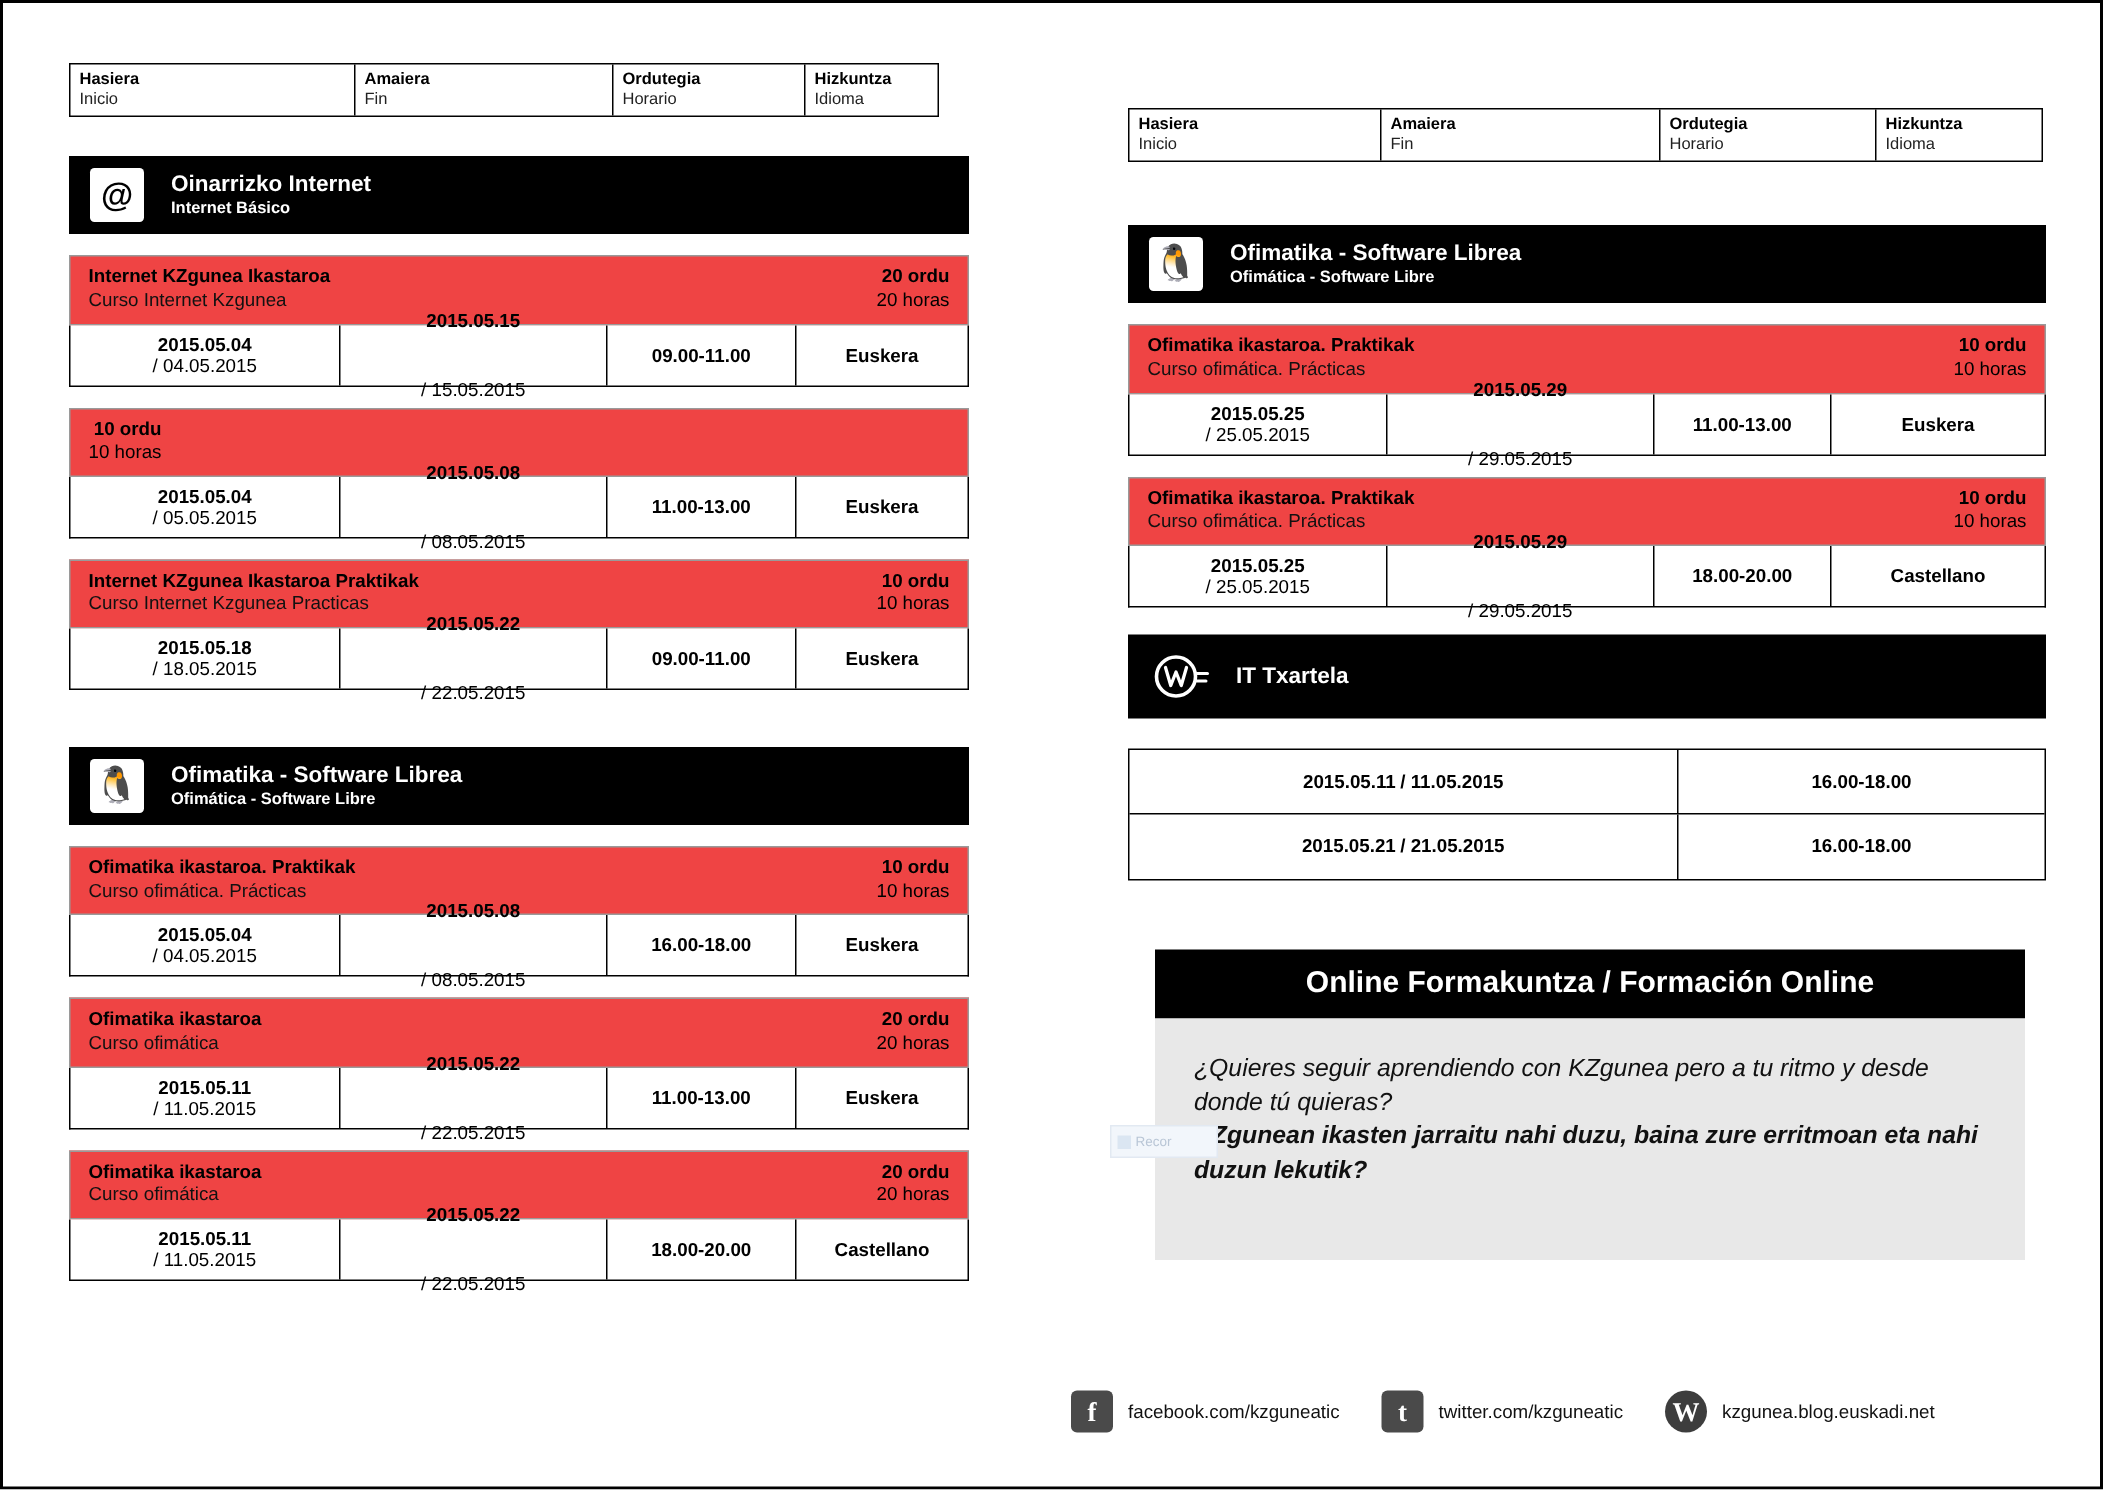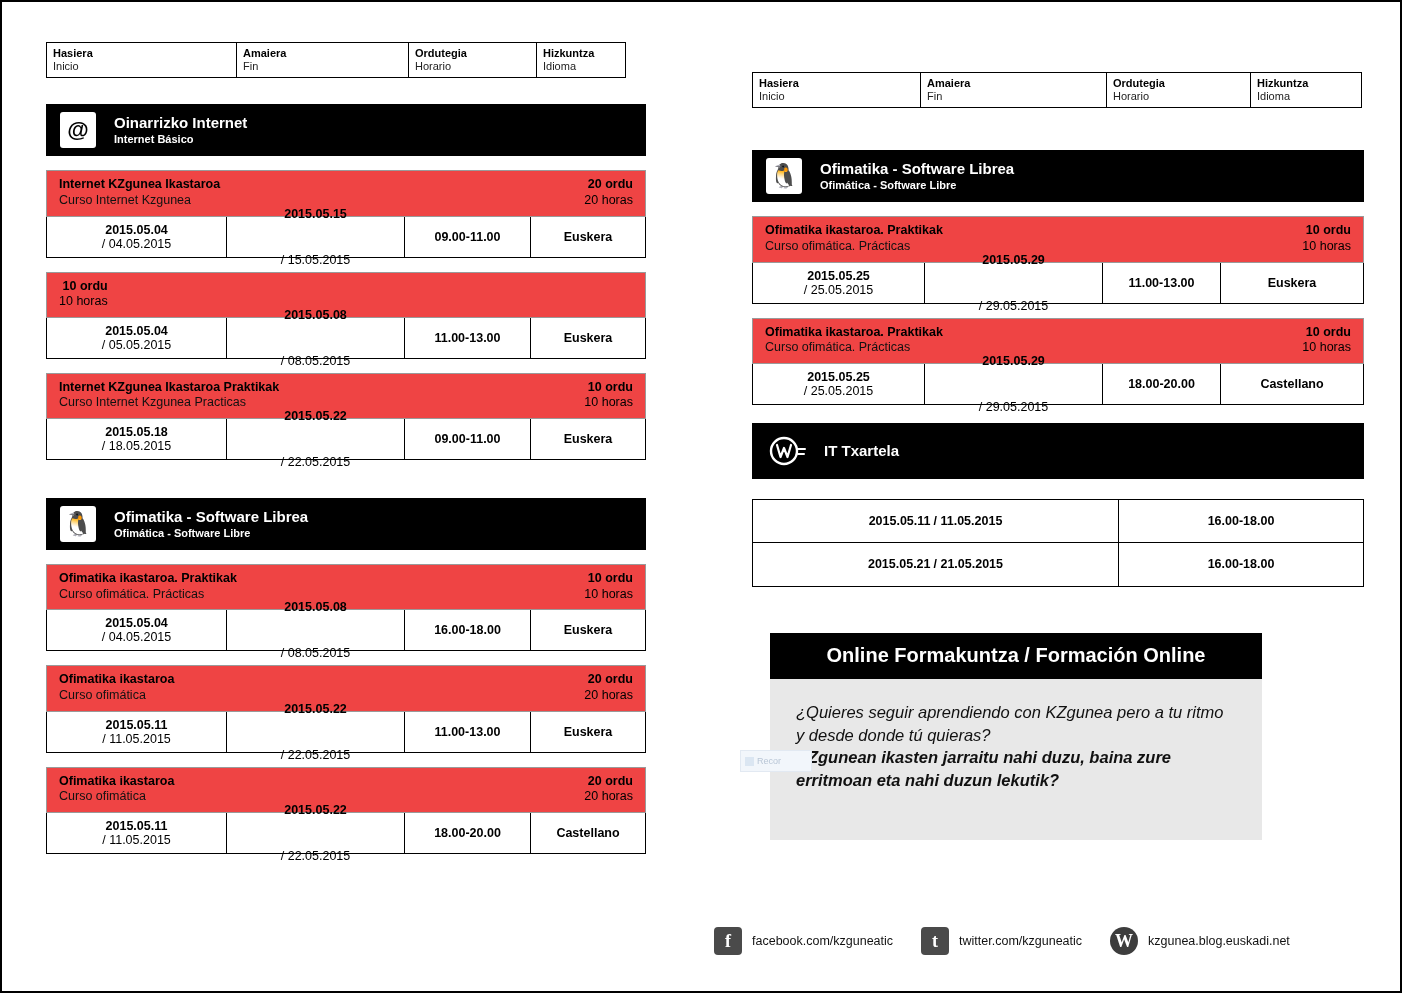--- a/index.html
+++ b/index.html
@@ -129,21 +129,21 @@
   .it-row { display: flex; height: 43px; border-bottom: 1px solid #000; }
   .it-row:last-child { border-bottom: none; }
   .it-row > div {
     display: flex; align-items: center; justify-content: center;
     font-size: 12.5px; font-weight: bold;
   }
   .it-c1 { flex: 0 0 366px; border-right: 1px solid #000; }
   .it-c2 { flex: 1 1 auto; }
 
   
-  .online { margin-top: 46px; width: 492px; margin-left: 18px; }
+  .online { margin-top: 46px; width: 580px; margin-left: 18px; }
   .online-head {
     background: #000; color: #fff;
     text-align: center;
     font-size: 20px; font-weight: bold;
     padding: 11px 0 12px 0;
   }
   .online-body {
     background: #e8e8e8;
     padding: 22px 26px 26px 26px;
   }

